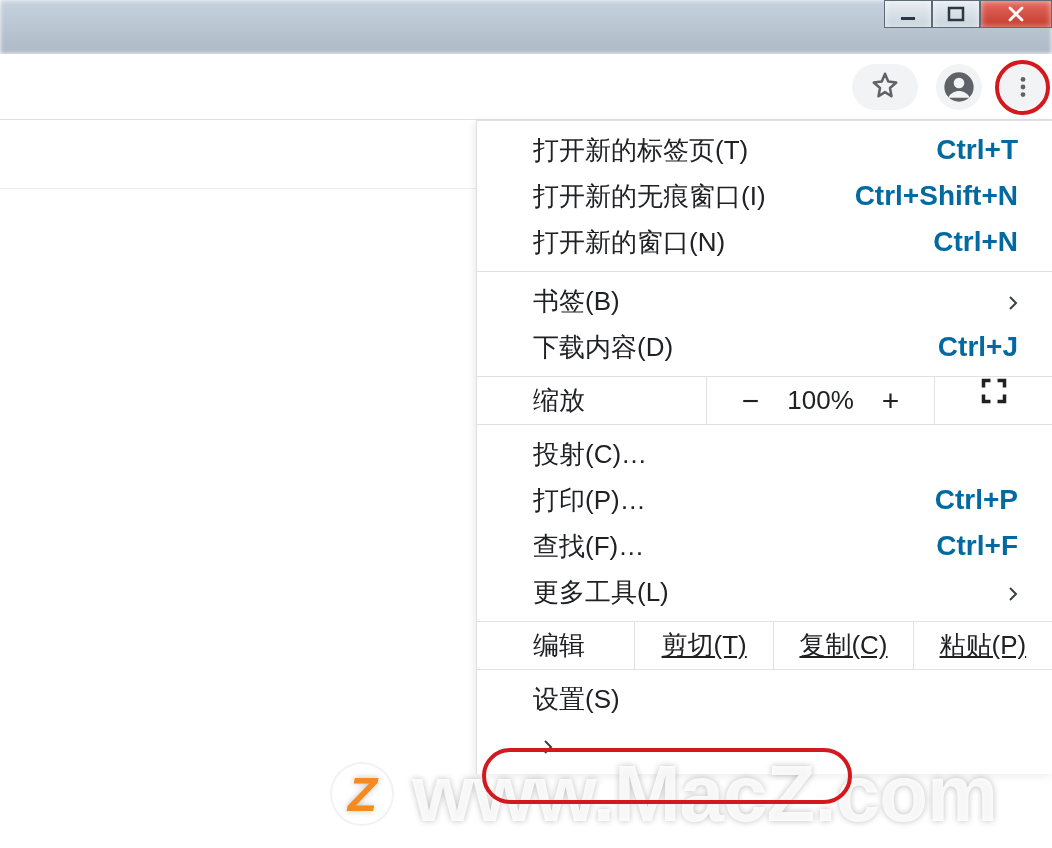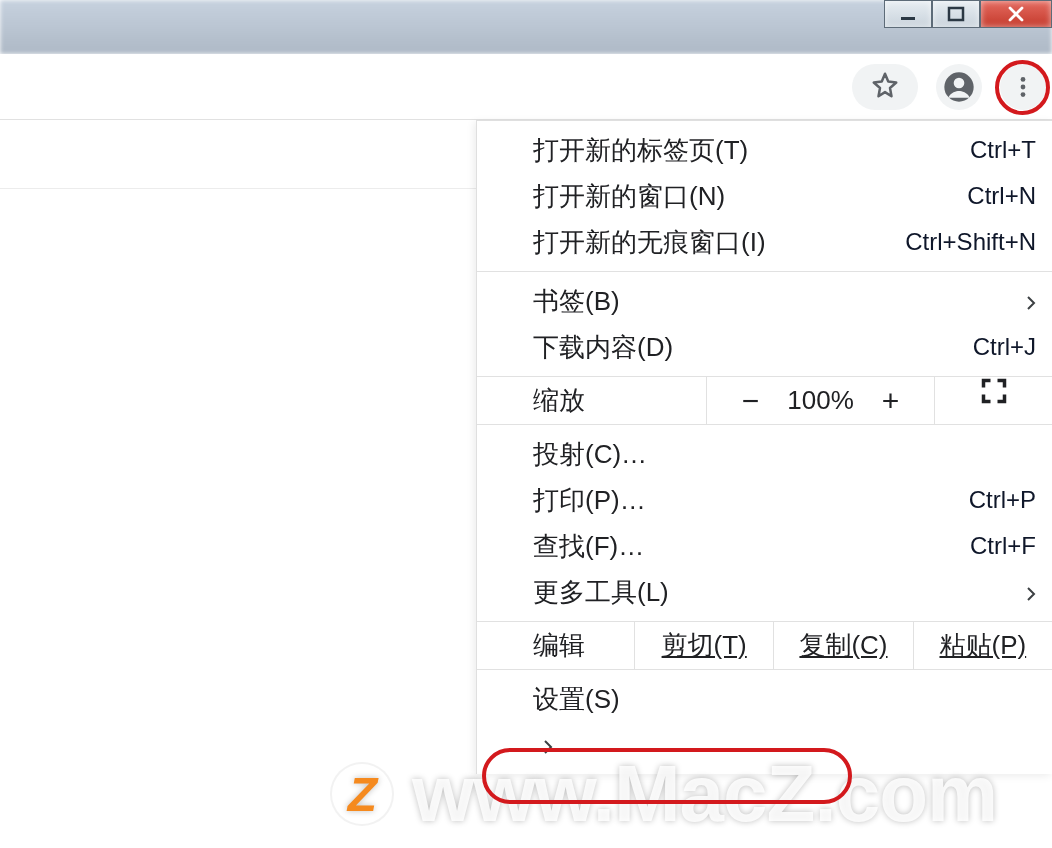--- a/index.html
+++ b/index.html
@@ -73,25 +73,25 @@
     border-left: 1px solid #dfdfdf;
     box-shadow: -2px 2px 8px rgba(0,0,0,0.08);
     font-size: 26px;
     color: #202124;
   }
   .menu-section { border-bottom: 1px solid #e1e1e1; padding: 6px 0; }
   .menu-item {
     display: flex; align-items: center;
     height: 46px;
     padding-left: 56px;
-    padding-right: 16px;
+    padding-right: 34px;
     position: relative;
   }
   .menu-item .label { flex: 1; }
-  .menu-item .shortcut { font-size: 24px; color: #0f172a; }
+  .menu-item .shortcut { font-size: 28px; color: #0369a1; font-weight: bold; }
   .menu-item .arrow {
     width: 20px; text-align: right;
   }
   .arrow svg { width: 10px; height: 14px; }
 
   .zoom-row {
     display: flex; align-items: flex-start; height: 48px;
     border-bottom: 1px solid #e1e1e1;
   }
   .zoom-label { padding-left: 56px; flex: 0 0 230px; border-right: 1px solid #e1e1e1; height: 100%; display:flex; align-items:center; }
@@ -205,26 +205,26 @@
 <div class="blank-panel"></div>
 
 <div class="menu">
 
   <div class="menu-section">
     <div class="menu-item">
       <span class="label">打开新的标签页(T)</span>
       <span class="shortcut">Ctrl+T</span>
     </div>
     <div class="menu-item">
+      <span class="label">打开新的无痕窗口(I)</span>
+      <span class="shortcut">Ctrl+Shift+N</span>
+    </div>
+    <div class="menu-item">
       <span class="label">打开新的窗口(N)</span>
       <span class="shortcut">Ctrl+N</span>
-    </div>
-    <div class="menu-item">
-      <span class="label">打开新的无痕窗口(I)</span>
-      <span class="shortcut">Ctrl+Shift+N</span>
     </div>
   </div>
 
   <div class="menu-section">
     <div class="menu-item">
       <span class="label">书签(B)</span>
       <span class="arrow"><svg viewBox="0 0 10 14">
             <path d="M2 1l6 6-6 6" fill="none" stroke="#3c4043" stroke-width="2"></path>
           </svg></span>
     </div>

